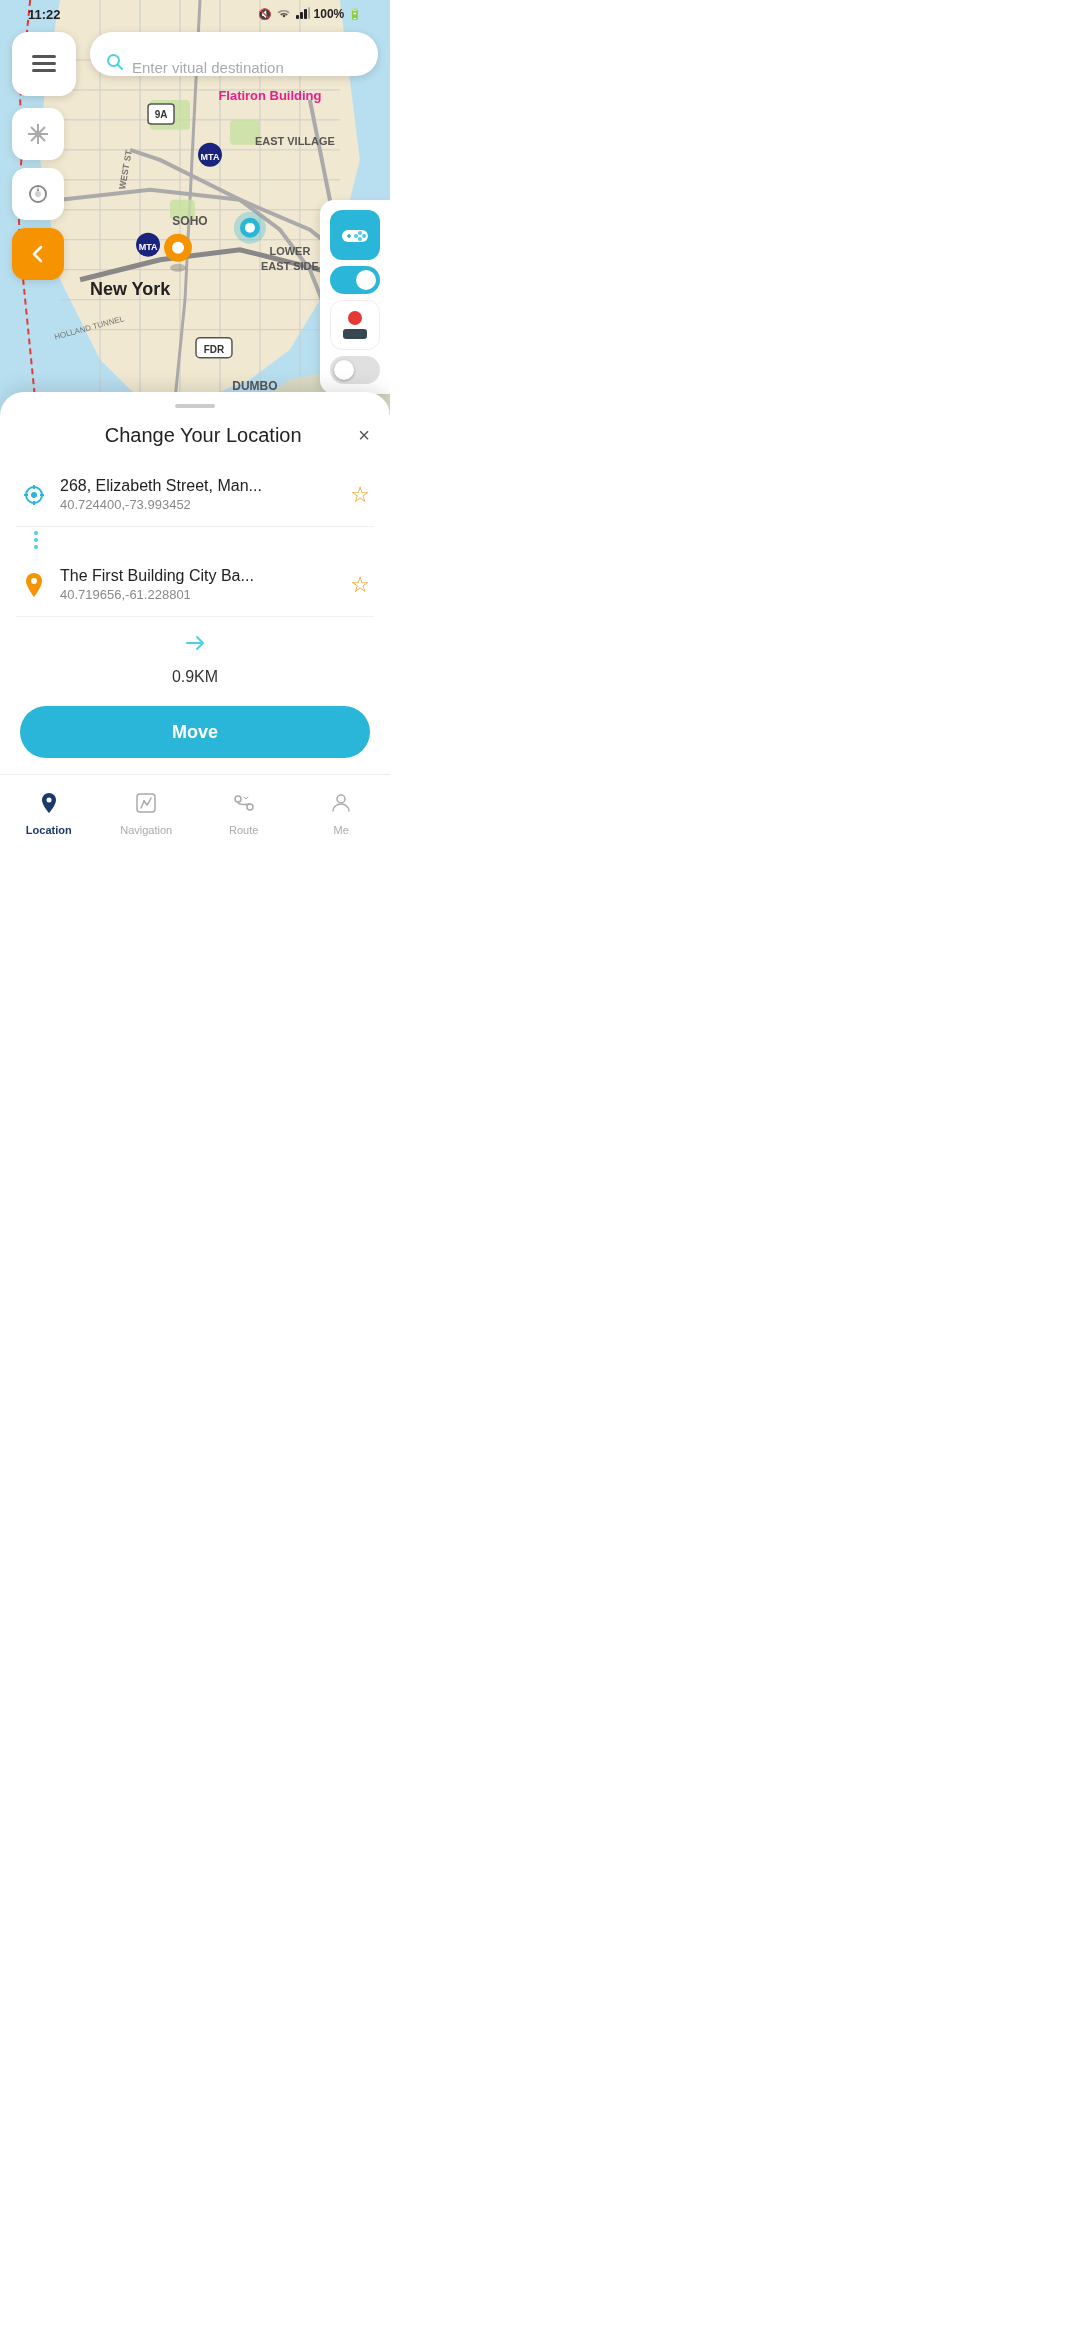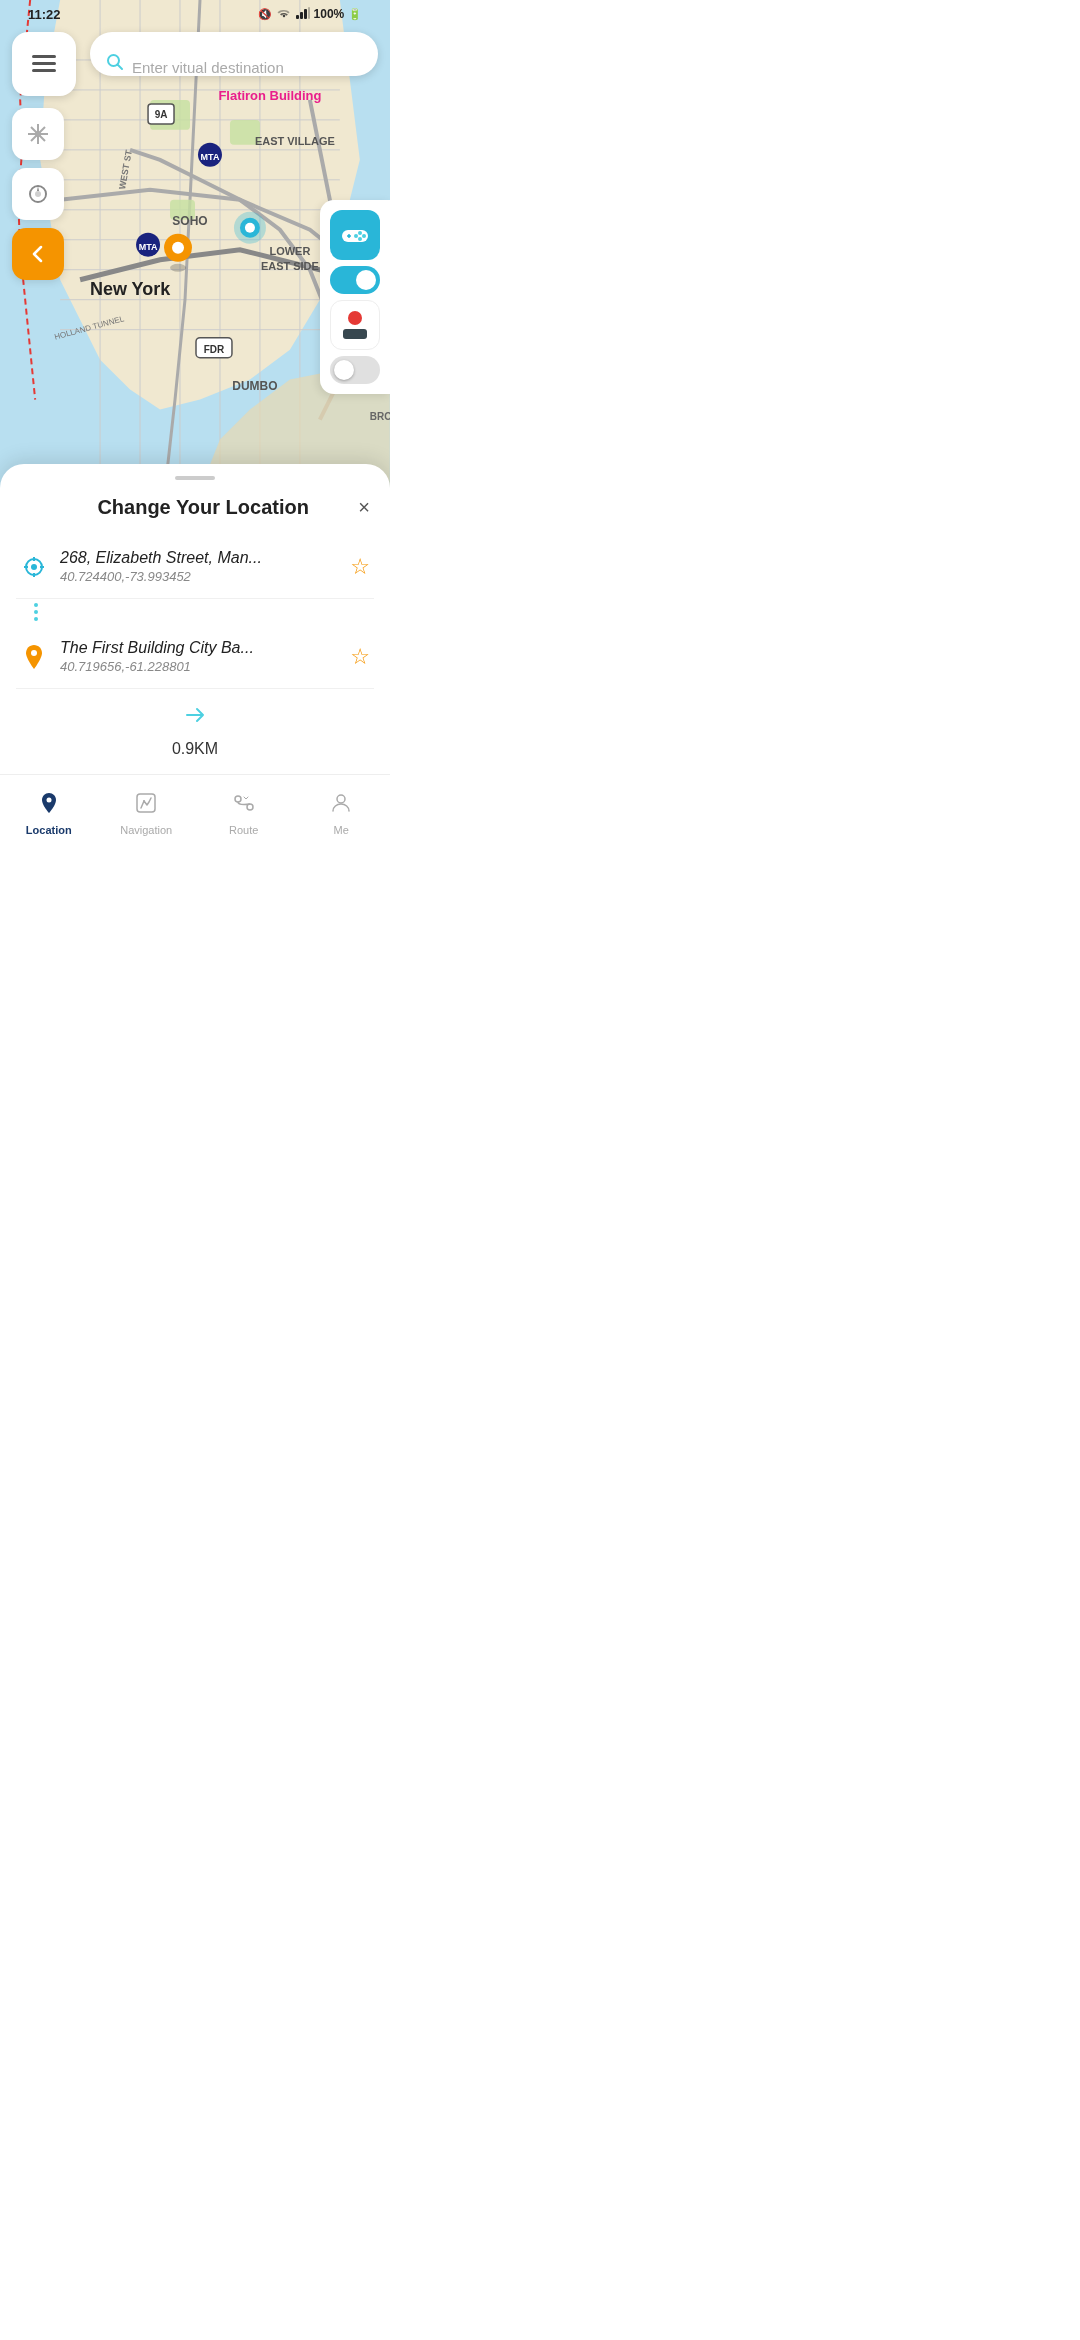--- a/index.html
+++ b/index.html
@@ -200,21 +200,21 @@
       margin: 0 auto 16px;
     }
     .sheet-header {
       display: flex;
       align-items: center;
       justify-content: space-between;
       padding: 0 20px 16px;
     }
     .sheet-title {
       font-size: 20px;
-      font-weight: 700;
+      font-weight: 400;
       color: #222;
       text-align: center;
       flex: 1;
     }
     .close-btn {
       font-size: 20px;
       color: #555;
       cursor: pointer;
     }
 
@@ -231,21 +231,20 @@
     }
     .loc-icon {
       width: 28px;
       display: flex;
       align-items: center;
       justify-content: center;
       flex-shrink: 0;
     }
     .loc-details {
       flex: 1;
-      font-style: italic;
     }
     .loc-name {
       font-size: 16px;
       color: #222;
       font-weight: 500;
     }
     .loc-coords {
       font-size: 13px;
       color: #888;
       margin-top: 2px;
@@ -560,20 +559,23 @@
 
   <div class="distance-row">
     <span class="dist-arrow">
       <svg width="20" height="20" viewBox="0 0 20 20" fill="none">
         <path d="M2 10 L18 10 M12 4 L18 10 L12 16" stroke="#4dd0e1" stroke-width="2" stroke-linecap="round" stroke-linejoin="round"></path>
       </svg>
     </span>
     <span class="dist-text">0.9KM</span>
   </div>
 
+  <div class="move-btn">
+    <span class="move-btn-text">Move</span>
+  </div>
 </div>
 
 <div class="bottom-nav">
   <div class="nav-item">
     <span class="nav-icon active">
       <svg width="24" height="24" viewBox="0 0 24 24" fill="none">
         <path d="M12 2C8.1 2 5 5.1 5 9c0 5.2 7 13 7 13s7-7.8 7-13c0-3.9-3.1-7-7-7z" fill="#1a3a6b"></path>
         <circle cx="12" cy="9" r="2.5" fill="white"></circle>
       </svg>
     </span>

